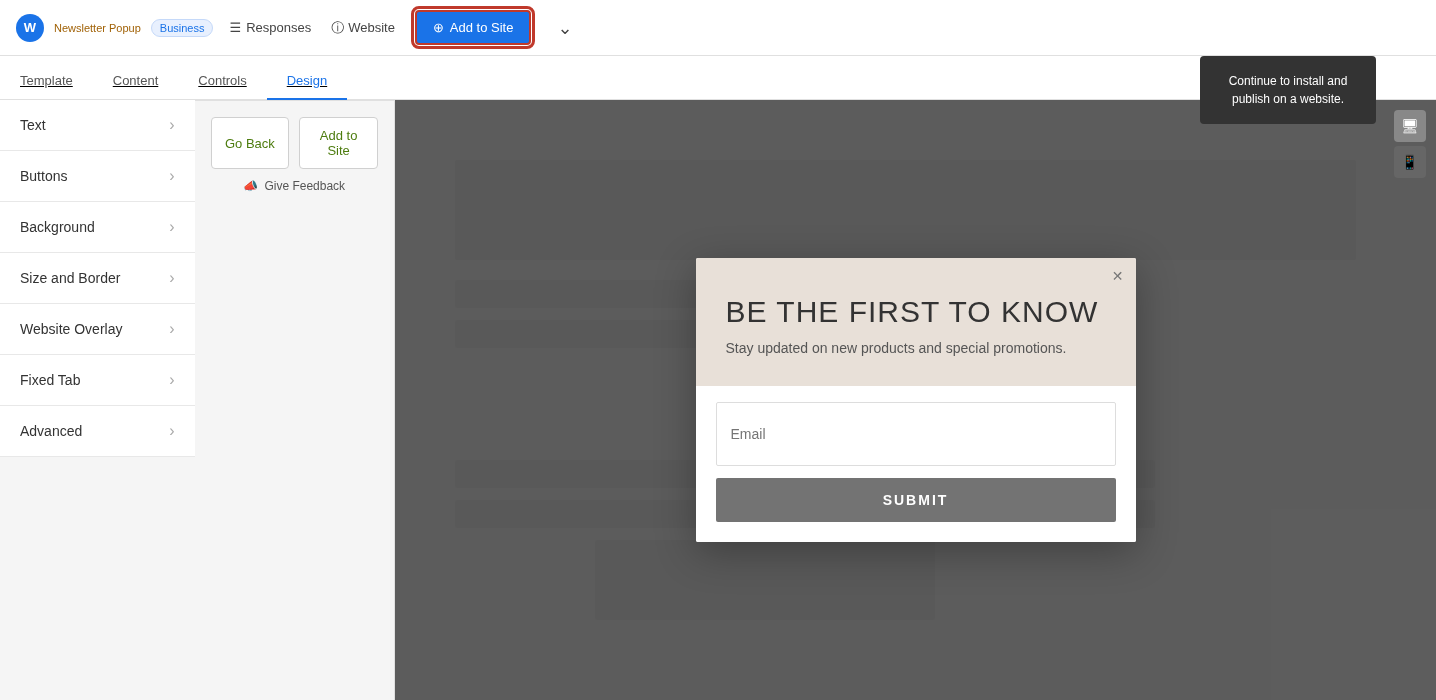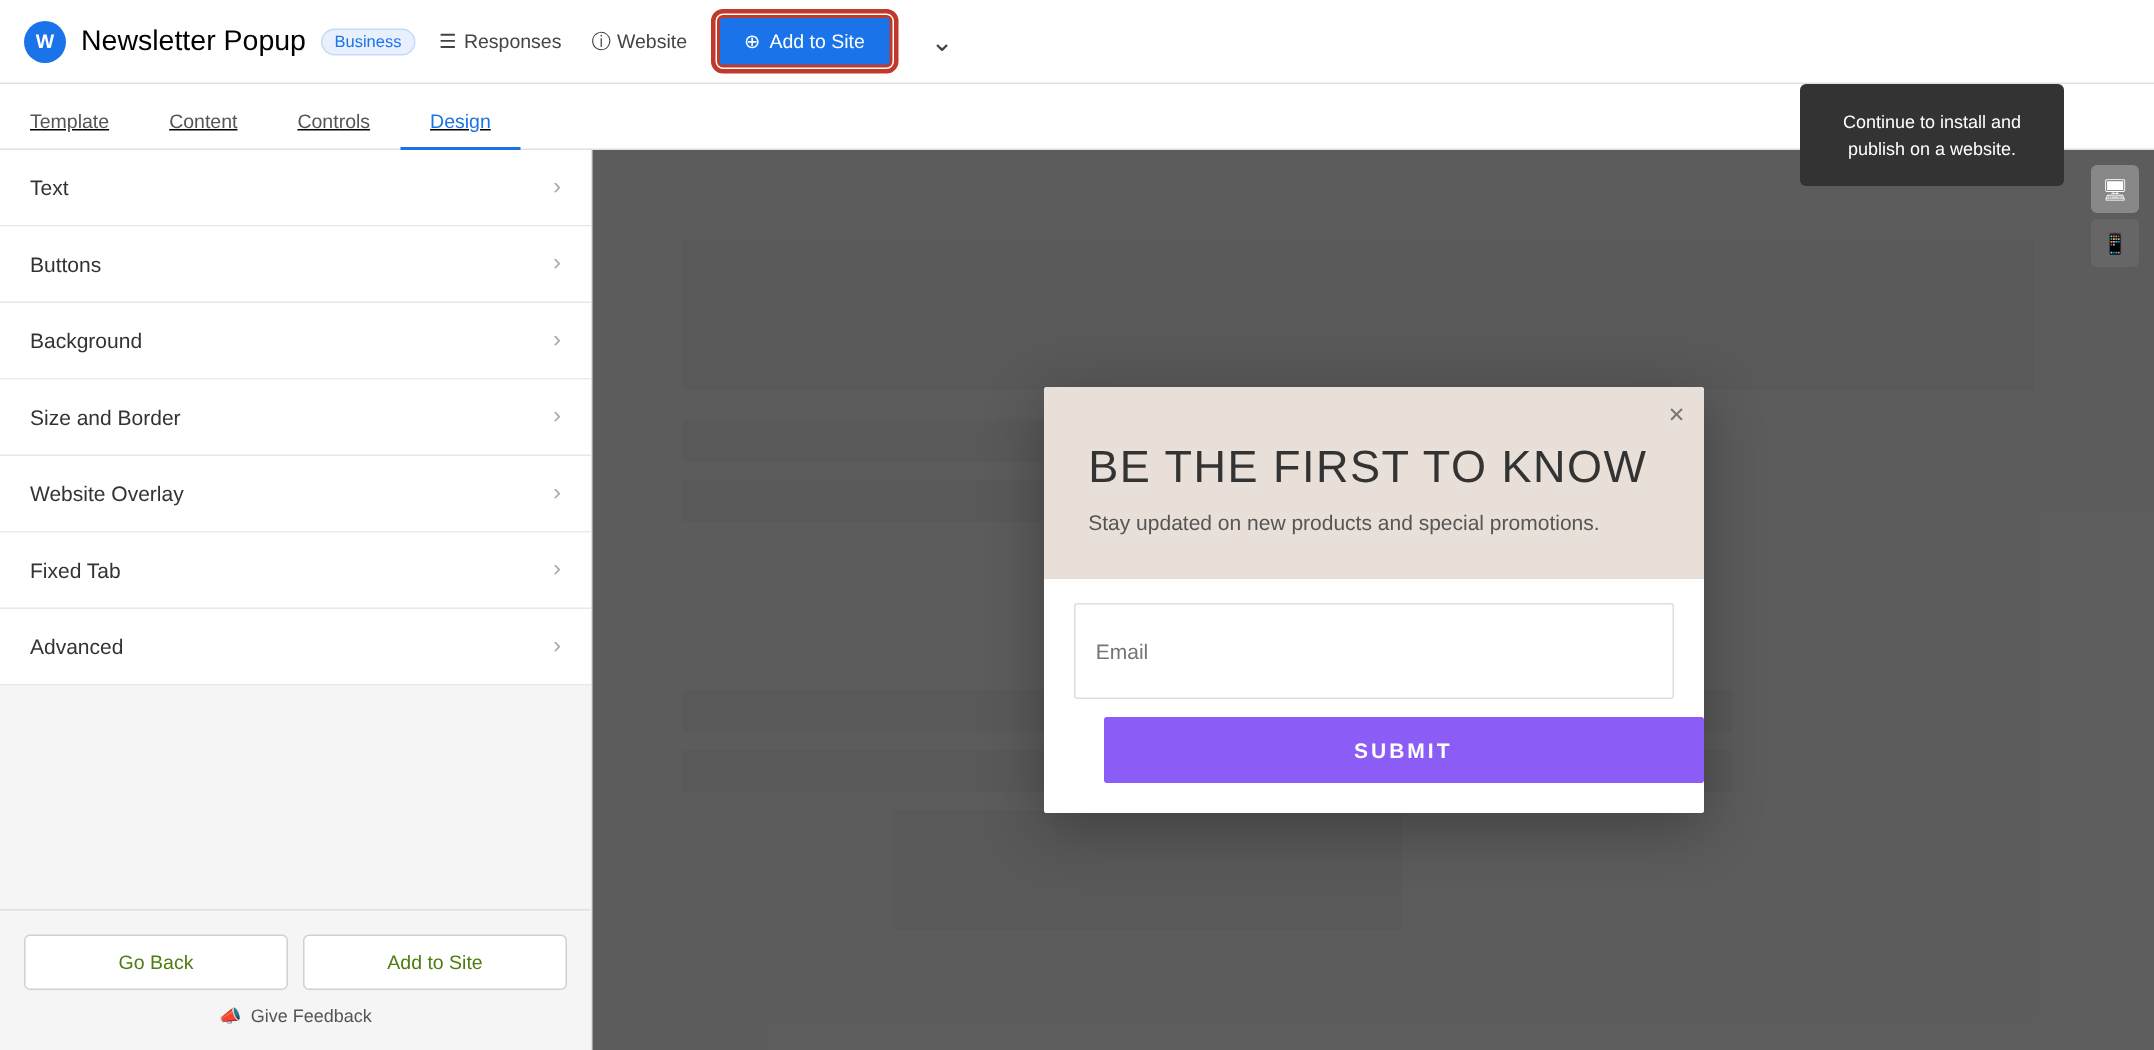--- a/index.html
+++ b/index.html
@@ -23,23 +23,23 @@
       margin-right: 16px;
     }
     .logo-circle {
       width: 28px; height: 28px;
       border-radius: 50%;
       background: #1a73e8;
       display: flex; align-items: center; justify-content: center;
       color: white; font-weight: bold; font-size: 13px;
     }
     .header-title {
-      font-size: 19px;
+      font-size: 11px;
       font-weight: 500;
-      color: #000000;
+      color: #a16207;
     }
     .badge-business {
       background: #e8f0fe;
       color: #1a73e8;
       font-size: 11px;
       padding: 2px 8px;
       border-radius: 10px;
       border: 1px solid #c5d9f9;
       font-weight: 500;
     }
@@ -125,21 +125,21 @@
       display: flex;
       height: calc(700px - 56px - 44px);
     }
 
     
     .sidebar {
       width: 395px;
       background: #f5f5f5;
       border-right: 1px solid #e0e0e0;
       display: flex;
-      flex-direction: column;
+      flex-direction: row;
       flex-shrink: 0;
     }
     .sidebar-items {
       flex: 1;
       overflow-y: auto;
     }
     .sidebar-item {
       background: white;
       border-bottom: 1px solid #e8e8e8;
       padding: 16px 20px;
@@ -246,30 +246,29 @@
       width: 100%;
       border: 1px solid #ddd;
       border-radius: 2px;
       padding: 23px 14px;
       font-size: 14px;
       color: #aaa;
       margin-bottom: 12px;
     }
     .popup-submit-btn {
       width: 100%;
-      background: #8b5cf6;
+      background: #737373;
       color: white;
       border: none;
       padding: 14px;
       font-size: 14px;
       font-weight: bold;
       letter-spacing: 2px;
       border-radius: 2px;
       cursor: pointer;
-      margin-left: 20px;
     }
 
     
     .device-switcher {
       position: absolute;
       right: 10px;
       top: 10px;
       display: flex;
       flex-direction: column;
       gap: 4px;

